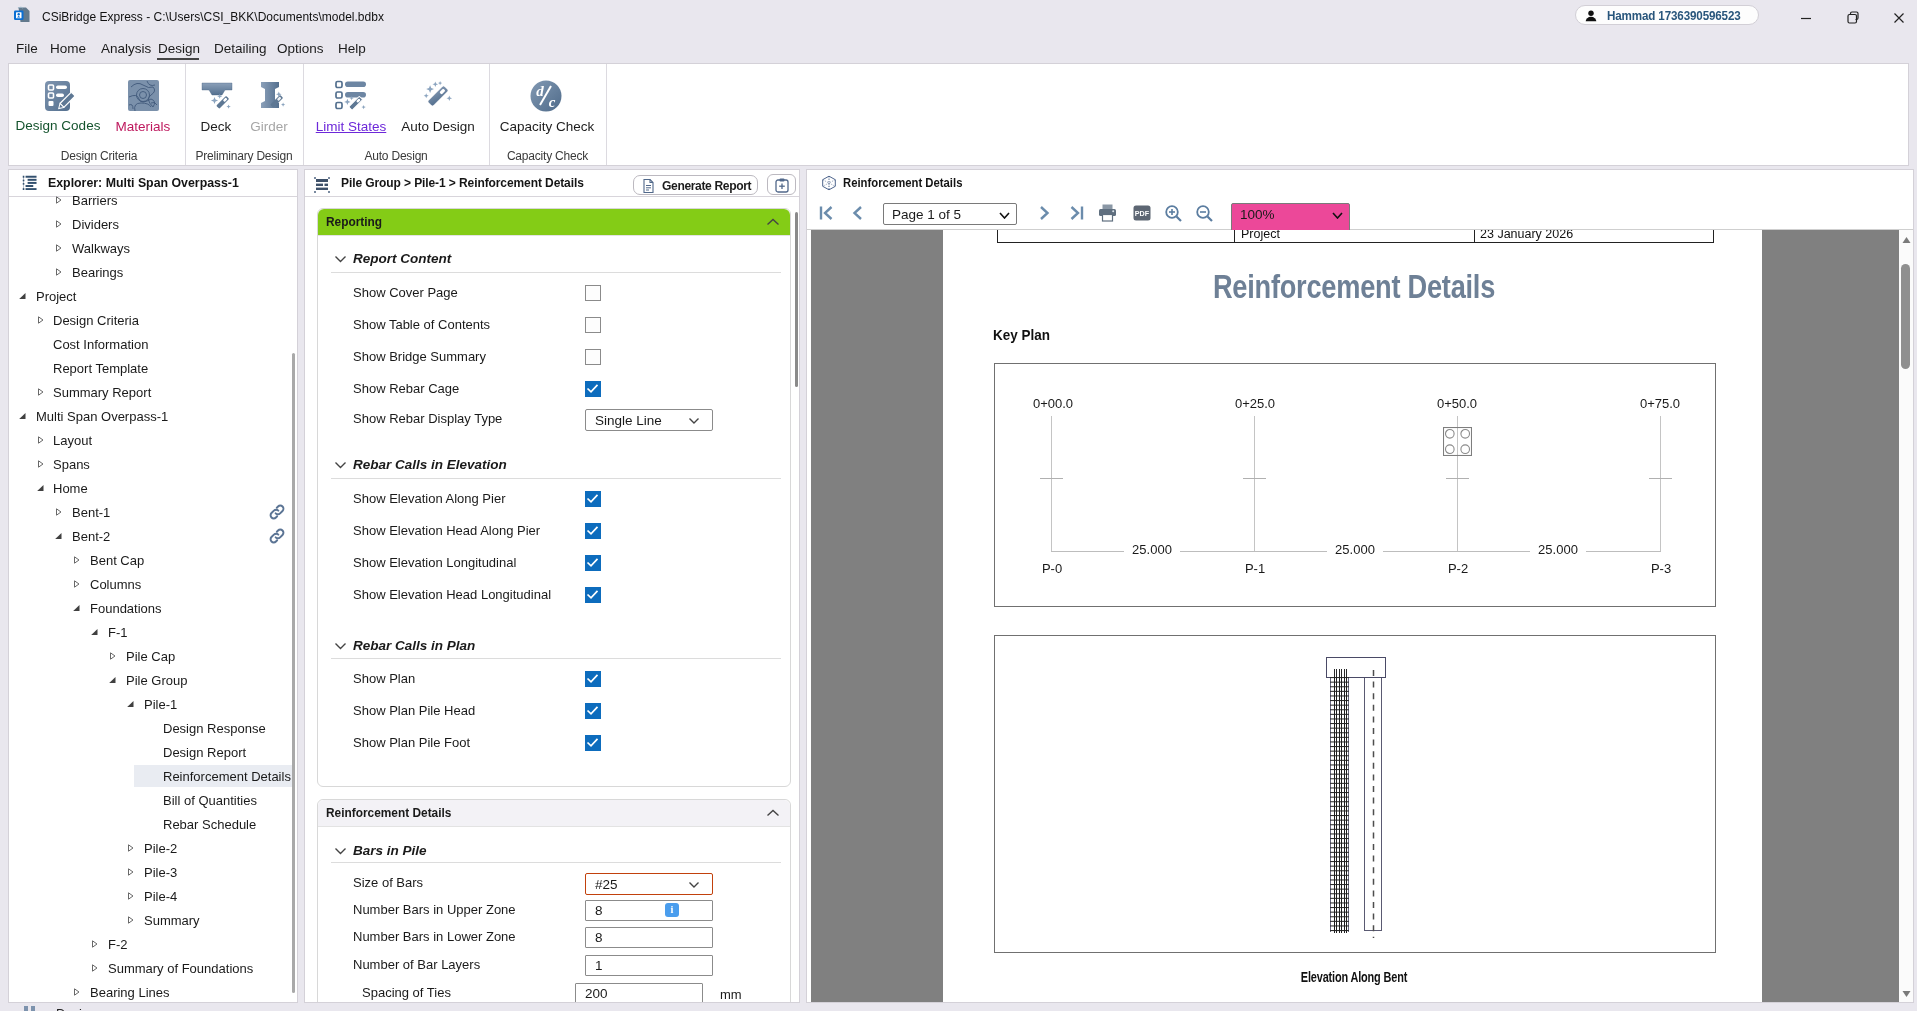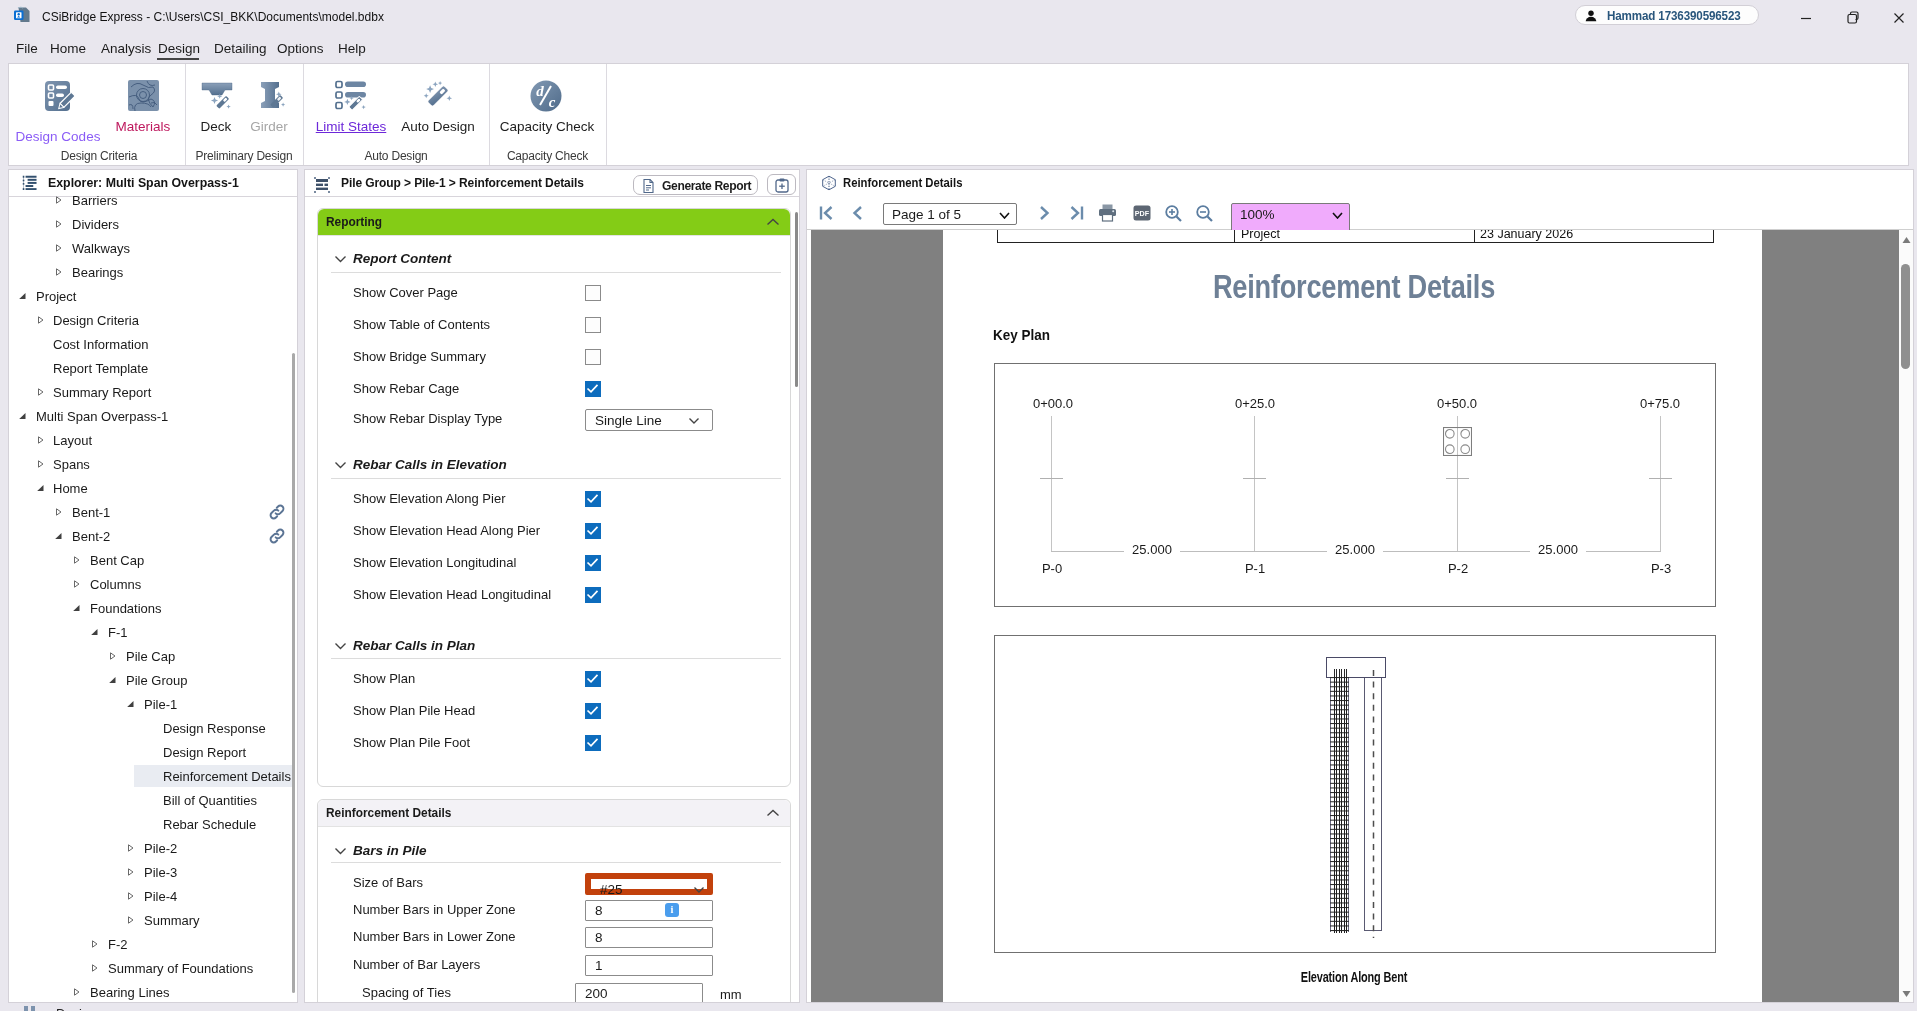--- a/index.html
+++ b/index.html
@@ -185,21 +185,21 @@
             <linearGradient id="cg" x1="0" y1="0" x2="1" y2="1">
               <stop offset="0" stop-color="#8299b3"></stop>
               <stop offset="1" stop-color="#4f6b8a"></stop>
             </linearGradient>
           </defs>
           <circle cx="17" cy="17" r="15.5" fill="url(#cg)"></circle>
           <text x="11" y="17" font-family="Liberation Serif,serif" font-style="italic" font-weight="bold" font-size="15" fill="#fff" text-anchor="middle">d</text>
           <path d="M11 26 L22 7" stroke="#fff" stroke-width="2"></path>
           <text x="23" y="28" font-family="Liberation Serif,serif" font-style="italic" font-weight="bold" font-size="15" fill="#fff" text-anchor="middle">c</text>
         </svg>
-  <div class="rlab" style="left:2px;top:65px;width:94px;color:#8b5cf6;">Design Codes</div>
+  <div class="rlab" style="left:2px;top:54px;width:94px;color:#14532d;">Design Codes</div>
   <div class="rlab" style="left:89px;top:55px;width:90px;color:#be185d;">Materials</div>
   <div class="rlab" style="left:174px;top:55px;width:66px;color:#1d1d1d;">Deck</div>
   <div class="rlab" style="left:227px;top:55px;width:66px;color:#a6a6a6;">Girder</div>
   <div class="rlab" style="left:298px;top:55px;width:88px;color:#6d28d9;text-decoration:underline;">Limit States</div>
   <div class="rlab" style="left:382px;top:55px;width:94px;color:#1d1d1d;">Auto Design</div>
   <div class="rlab" style="left:483px;top:55px;width:110px;color:#1d1d1d;">Capacity Check</div>
   </div>
   <div class="glab" style="left:10px;width:160px;">Design Criteria</div>
   <div class="glab" style="left:176px;width:118px;">Preliminary Design</div>
   <div class="glab" style="left:294px;width:186px;">Auto Design</div>
@@ -486,21 +486,21 @@
       <svg class="abs" style="left:448px;top:8px;" width="14" height="10" viewBox="0 0 14 10">
             <path d="M1.5 7.5 L7 2.5 L12.5 7.5" class="chev"></path>
           </svg>
     </div>
     <svg class="abs" style="left:16px;top:46px;" width="13" height="10" viewBox="0 0 13 10">
           <path d="M1.5 2.5 L6.5 7.5 L11.5 2.5" class="chev"></path>
         </svg>
     <div class="sec" style="left:35px;top:43px;">Bars in Pile</div>
     <div class="rule" style="left:13px;top:62px;width:450px;"></div>
     <div class="lbl" style="left:35px;top:75px;">Size of Bars</div>
-    <div class="abs" style="left:267px;top:73px;width:128px;height:22px;border:6px solid #c2410c;border-radius:2px;box-sizing:border-box;">
+    <div class="abs" style="left:267px;top:73px;width:128px;height:22px;border:1px solid #c2410c;border-radius:2px;box-sizing:border-box;">
       <div class="abs" style="left:9px;top:2.5px;font-size:13.5px;">#25</div>
       <svg class="abs" style="left:102px;top:7px;" width="12" height="8" viewBox="0 0 12 8">
             <path d="M1.5 1.5 L6 6 L10.5 1.5" class="chev"></path>
           </svg>
     </div>
     <div class="lbl" style="left:35px;top:102px;">Number Bars in Upper Zone</div>
     <div class="inp" style="left:267px;top:100px;">8</div>
     <div class="abs" style="left:347px;top:103px;width:14px;height:14px;border-radius:3px;background:#4a9ded;">
           <div style="position:absolute;left:0;right:0;top:1px;text-align:center;font-size:10.5px;font-weight:bold;color:#fff;font-family:'Liberation Serif',serif;">i</div>
         </div>
@@ -558,21 +558,21 @@
           <circle cx="8" cy="8" r="5.8" fill="none" stroke="#5b7da0" stroke-width="1.8"></circle>
           <line x1="12.5" y1="12.5" x2="17" y2="17" stroke="#5b7da0" stroke-width="2.2"></line>
           <line x1="5" y1="8" x2="11" y2="8" stroke="#5b7da0" stroke-width="1.6"></line>
           <line x1="8" y1="5" x2="8" y2="11" stroke="#5b7da0" stroke-width="1.6"></line>
         </svg>
     <svg class="abs" style="left:388px;top:8px;" width="19" height="19" viewBox="0 0 19 19">
           <circle cx="8" cy="8" r="5.8" fill="none" stroke="#5b7da0" stroke-width="1.8"></circle>
           <line x1="12.5" y1="12.5" x2="17" y2="17" stroke="#5b7da0" stroke-width="2.2"></line>
           <line x1="5" y1="8" x2="11" y2="8" stroke="#5b7da0" stroke-width="1.6"></line>
         </svg>
-    <div class="abs" style="left:424px;top:7px;width:119px;height:35px;border:1px solid #7a7a7a;border-radius:2px;box-sizing:border-box;background:#f0abfc;">
+    <div class="abs" style="left:424px;top:7px;width:119px;height:35px;border:1px solid #7a7a7a;border-radius:2px;box-sizing:border-box;background:#ec4899;">
       <div class="abs" style="left:8px;top:3px;font-size:13.5px;">100%</div>
       <svg class="abs" style="left:100px;top:8px;" width="11" height="7" viewBox="0 0 11 7">
             <path d="M1 1 L5.5 6 L10 1" fill="none" stroke="#111" stroke-width="1.6"></path>
           </svg>
     </div>
   </div>
   <div id="docarea" class="abs" style="left:1px;top:60px;width:1091px;height:772px;background:#808080;overflow:hidden;">
         <div class="abs" style="left:0;top:0;width:3px;height:772px;background:#fff;"></div>
     <div id="page" class="abs" style="left:135px;top:0;width:819px;height:772px;background:#fff;"></div>
 

